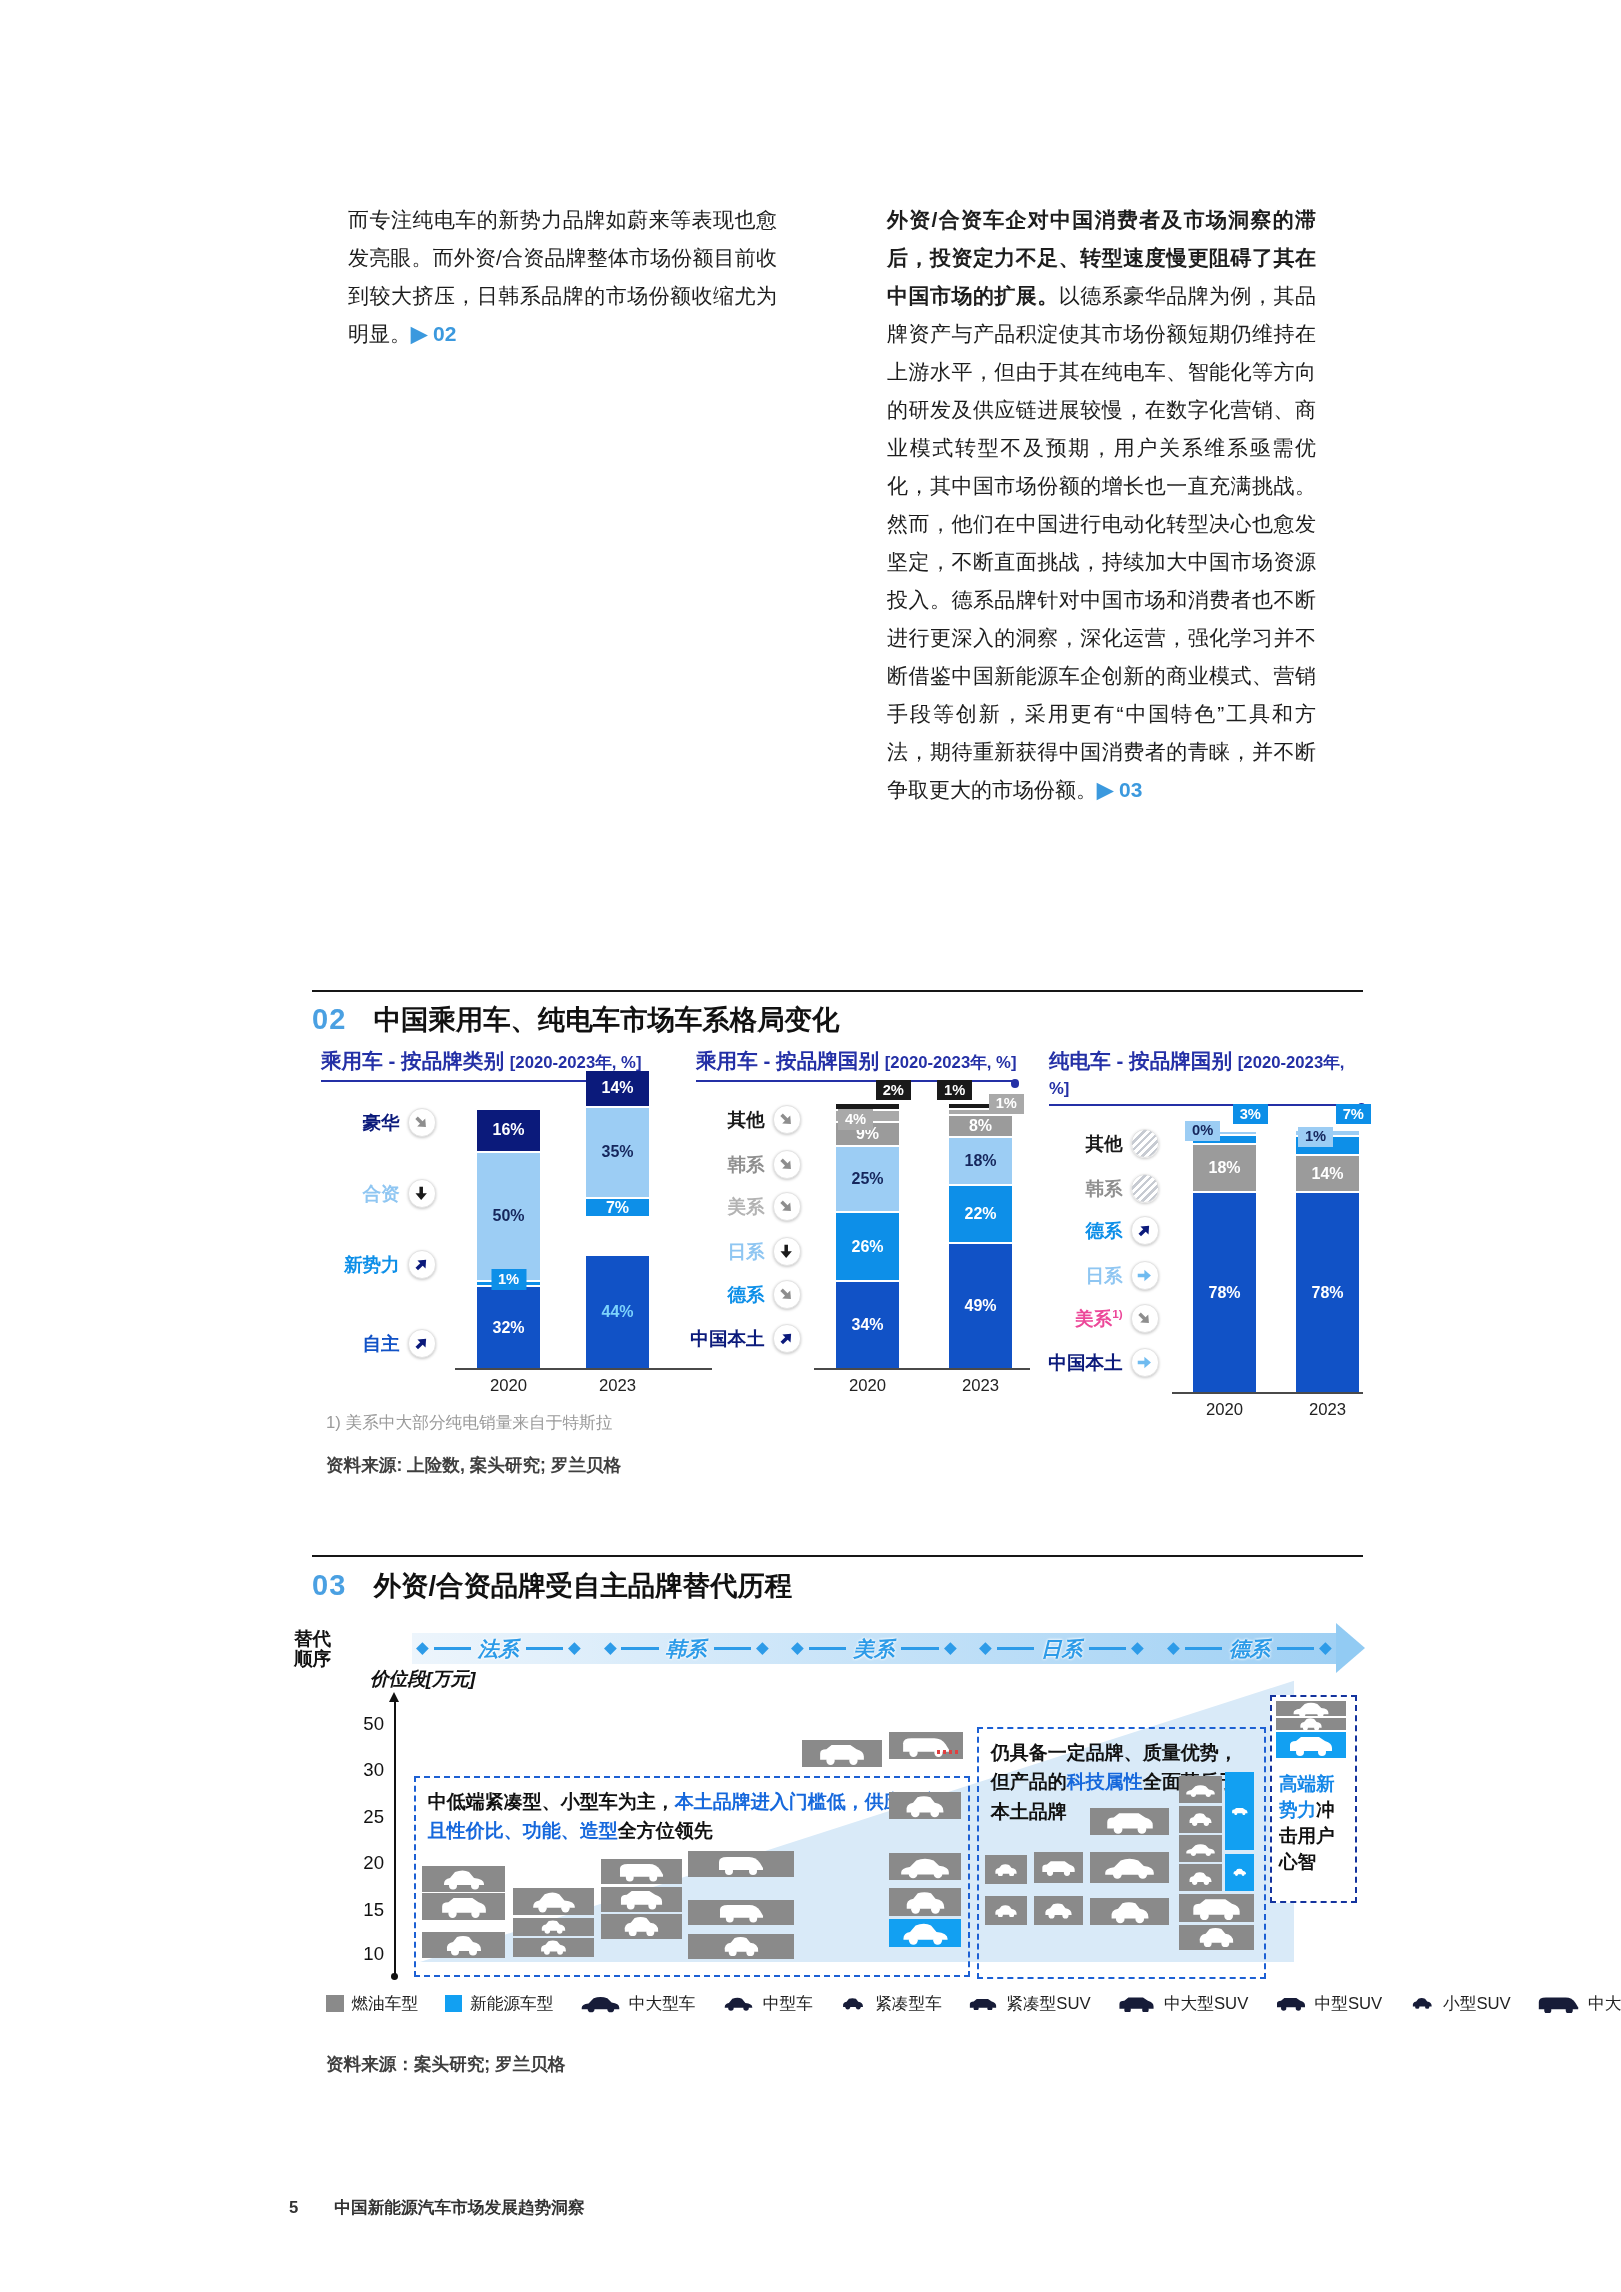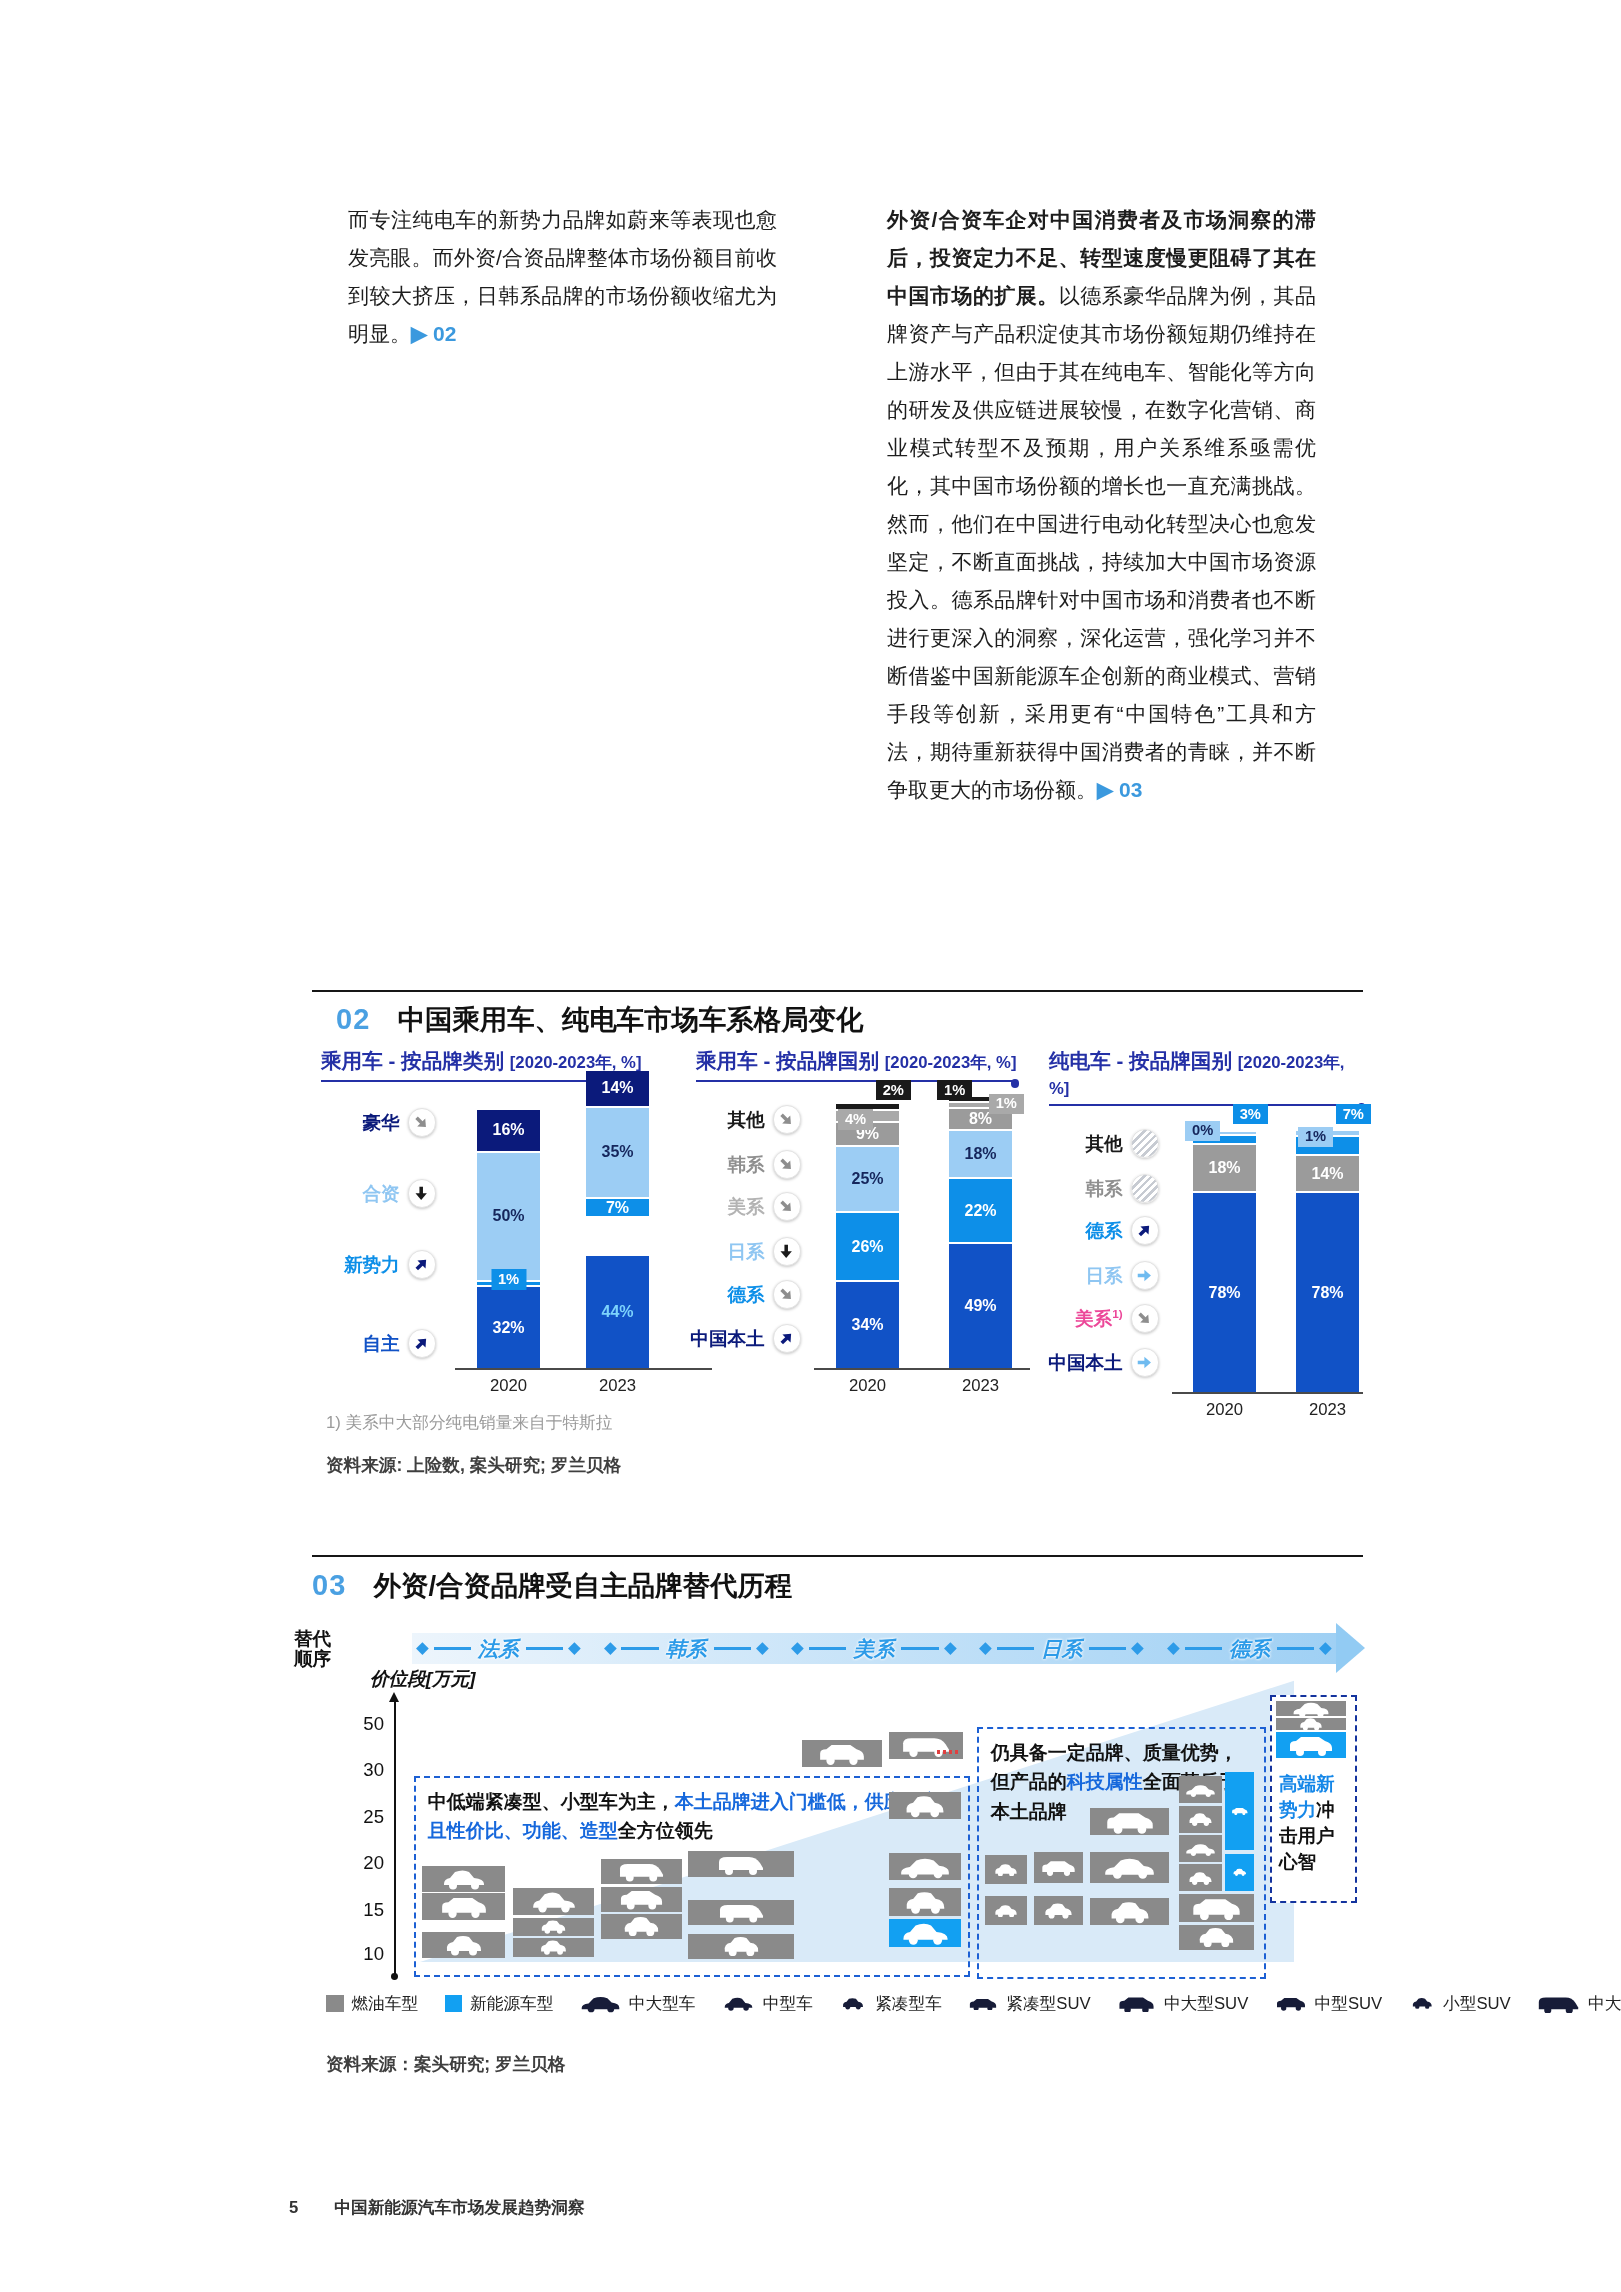--- a/index.html
+++ b/index.html
@@ -84,21 +84,21 @@
 <div class="page">
 
   <div class="col col-left">
     <p><span>而专注纯电车的新势力品牌如蔚来等表现也愈发亮眼。而外资/合资品牌整体市场份额目前收到较大挤压，日韩系品牌的市场份额收缩尤为明显。</span><span class="ref">▶ 02</span></p>
   </div>
   <div class="col col-right">
     <p><b>外资/合资车企对中国消费者及市场洞察的滞后，投资定力不足、转型速度慢更阻碍了其在中国市场的扩展。</b><span>以德系豪华品牌为例，其品牌资产与产品积淀使其市场份额短期仍维持在上游水平，但由于其在纯电车、智能化等方向的研发及供应链进展较慢，在数字化营销、商业模式转型不及预期，用户关系维系亟需优化，其中国市场份额的增长也一直充满挑战。然而，他们在中国进行电动化转型决心也愈发坚定，不断直面挑战，持续加大中国市场资源投入。德系品牌针对中国市场和消费者也不断进行更深入的洞察，深化运营，强化学习并不断借鉴中国新能源车企创新的商业模式、营销手段等创新，采用更有“中国特色”工具和方法，期待重新获得中国消费者的青睐，并不断争取更大的市场份额。</span><span class="ref">▶ 03</span></p>
   </div>
 
   <div class="rule" style="top:990px;"></div>
-  <div class="fig-head" style="top:1002px;margin-left:24px;">
+  <div class="fig-head" style="top:1002px;">
     <span class="fig-num">02</span>
     <span class="fig-title">中国乘用车、纯电车市场车系格局变化</span>
   </div>
 
   <div class="panel" style="left:321px;width:392px;">
     <div class="panel-title"><span>乘用车 - 按品牌类别</span> <span class="pt-range">[2020-2023年, %]</span></div>
     <div class="chart">
       <div class="lgd" style="top:2.9px;width:115px;">
           <span class="lab" style="color: rgb(11, 26, 123);">豪华</span>
           <span class="ic">
@@ -219,21 +219,21 @@
           <div class="seg" style="height: 67px; background: rgb(13, 143, 232); color: rgb(255, 255, 255);">26%</div>
           <div class="seg" style="height: 86px; background: rgb(17, 82, 198); color: rgb(255, 255, 255);">34%</div>
           <div class="chip" style="background: rgb(26, 26, 26); color: rgb(255, 255, 255); top: -25.5px; right: -11.8px;">2%</div>
           <div class="chip" style="background: rgb(169, 169, 169); color: rgb(255, 255, 255); top: 3.9px; left: 2px;">4%</div>
         </div>
       <div class="bar-slot" style="left:253px;">
           <div class="seg" style="height: 3.9px; background: rgb(26, 26, 26);"></div>
           <div class="seg" style="height: 3.9px; background: rgb(169, 169, 169);"></div>
           <div class="seg" style="height: 20.6px; background: rgb(155, 155, 155); color: rgb(255, 255, 255);">8%</div>
           <div class="seg" style="height: 46px; background: rgb(156, 205, 244); color: rgb(21, 38, 92);">18%</div>
-          <div class="seg" style="height: 63px; background: rgb(13, 143, 232); color: rgb(255, 255, 255);">22%</div>
+          <div class="seg" style="height: 56px; background: rgb(13, 143, 232); color: rgb(255, 255, 255);">22%</div>
           <div class="seg" style="height: 124px; background: rgb(17, 82, 198); color: rgb(255, 255, 255);">49%</div>
           <div class="chip" style="background: rgb(26, 26, 26); color: rgb(255, 255, 255); top: -25.5px; left: -11.8px;">1%</div>
           <div class="chip" style="background: rgb(169, 169, 169); color: rgb(255, 255, 255); top: -11.8px; right: -11.8px;">1%</div>
         </div>
       <div class="axisline" style="left:118px;width:216px;"></div>
       <div class="yr" style="left:140px;">2020</div>
       <div class="yr" style="left:253px;">2023</div>
     </div>
   </div>
 

